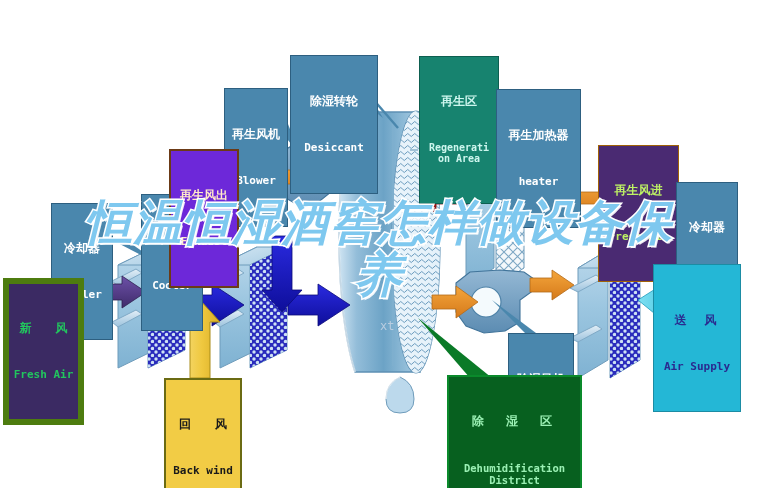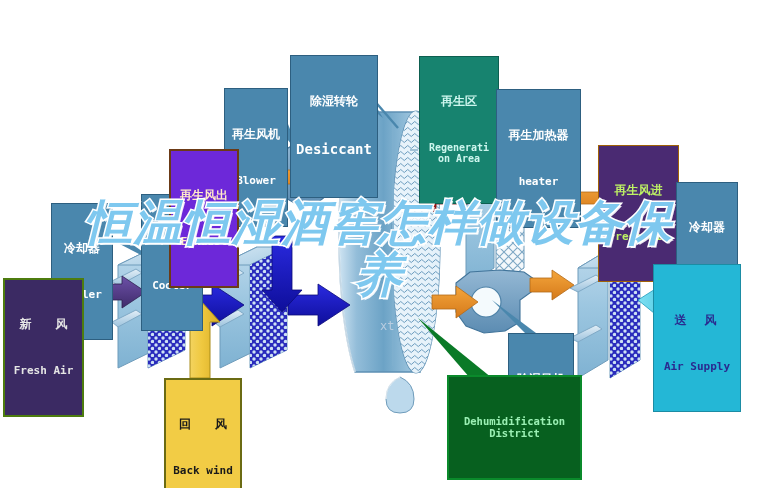--- a/index.html
+++ b/index.html
@@ -46,22 +46,22 @@
     border:1px solid #0d5f50;
     color:#cdf6ee;
   }
   .lb-orange{
     background:#6d28d9;
     border:2px solid #6b3a16;
     color:#ffe9c9;
   }
   .lb-purple{
     background:#3b2a63;
-    border:2px solid #4d7c0f;
-    color:#e5e5e5;
+    border:6px solid #4d7c0f;
+    color:#22c55e;
   }
   .lb-purple2{
     background:#4a2a72;
     border:1px solid #a16207;
     color:#bef264;
   }
   .lb-cyanbox{
     background:#24b7d6;
     border:1px solid #1b8ca4;
     color:#2a2a8f;
@@ -345,21 +345,21 @@
       <path d="M470 378 L418 318 L492 378 Z" fill="#0a7a27"></path>
 
       <path d="M668 292 L690 292" stroke="#24b7d6" stroke-width="2" fill="none"></path>
     </g>
 
     <text x="380" y="330" font-family="DejaVu Sans Mono, monospace" font-size="12" fill="#b9cde0">xt</text>
   </svg>
 
   <div class="label-box lb-blue" style="left:290px;top:55px;width:88px;padding:4px 3px 5px;">
     <span class="cn" style="font-size:12px;">除湿转轮</span>
-    <span class="en" style="font-size:14px;">Desiccant</span>
+    <span class="en" style="font-size:11px;">Desiccant</span>
   </div>
 
   <div class="label-box lb-blue" style="left:224px;top:88px;width:64px;padding:4px 3px 5px;">
     <span class="cn" style="font-size:12px;">再生风机</span>
     <span class="en" style="font-size:11px;">Blower</span>
   </div>
 
   <div class="label-box lb-teal" style="left:419px;top:56px;width:80px;padding:3px 4px 4px;">
     <span class="cn" style="font-size:12px;">再生区</span>
     <span class="en" style="font-size:10px;line-height:11px;">Regenerati
@@ -405,20 +405,21 @@
     <span class="cn" style="font-size:12px;">回　　风</span>
     <span class="en" style="font-size:11px;">Back wind</span>
   </div>
 
   <div class="label-box lb-blue" style="left:508px;top:333px;width:66px;padding:4px 3px 5px;">
     <span class="cn" style="font-size:12px;">除湿风机</span>
     <span class="en" style="font-size:11px;">Blower</span>
   </div>
 
   <div class="label-box lb-green" style="left:447px;top:375px;width:135px;padding:3px 3px 5px;">
+    <span class="cn" style="font-size:12px;letter-spacing:5px;">除　湿　区</span>
     <span class="en" style="font-size:10.5px;line-height:12px;">Dehumidification
 District</span>
   </div>
 
   <div class="label-box lb-cyanbox" style="left:653px;top:264px;width:88px;padding:14px 3px 4px;">
     <span class="cn" style="font-size:12px;letter-spacing:3px;">送　风</span>
     <span class="en" style="font-size:11px;">Air Supply</span>
   </div>
 
   <div id="title-overlay">

